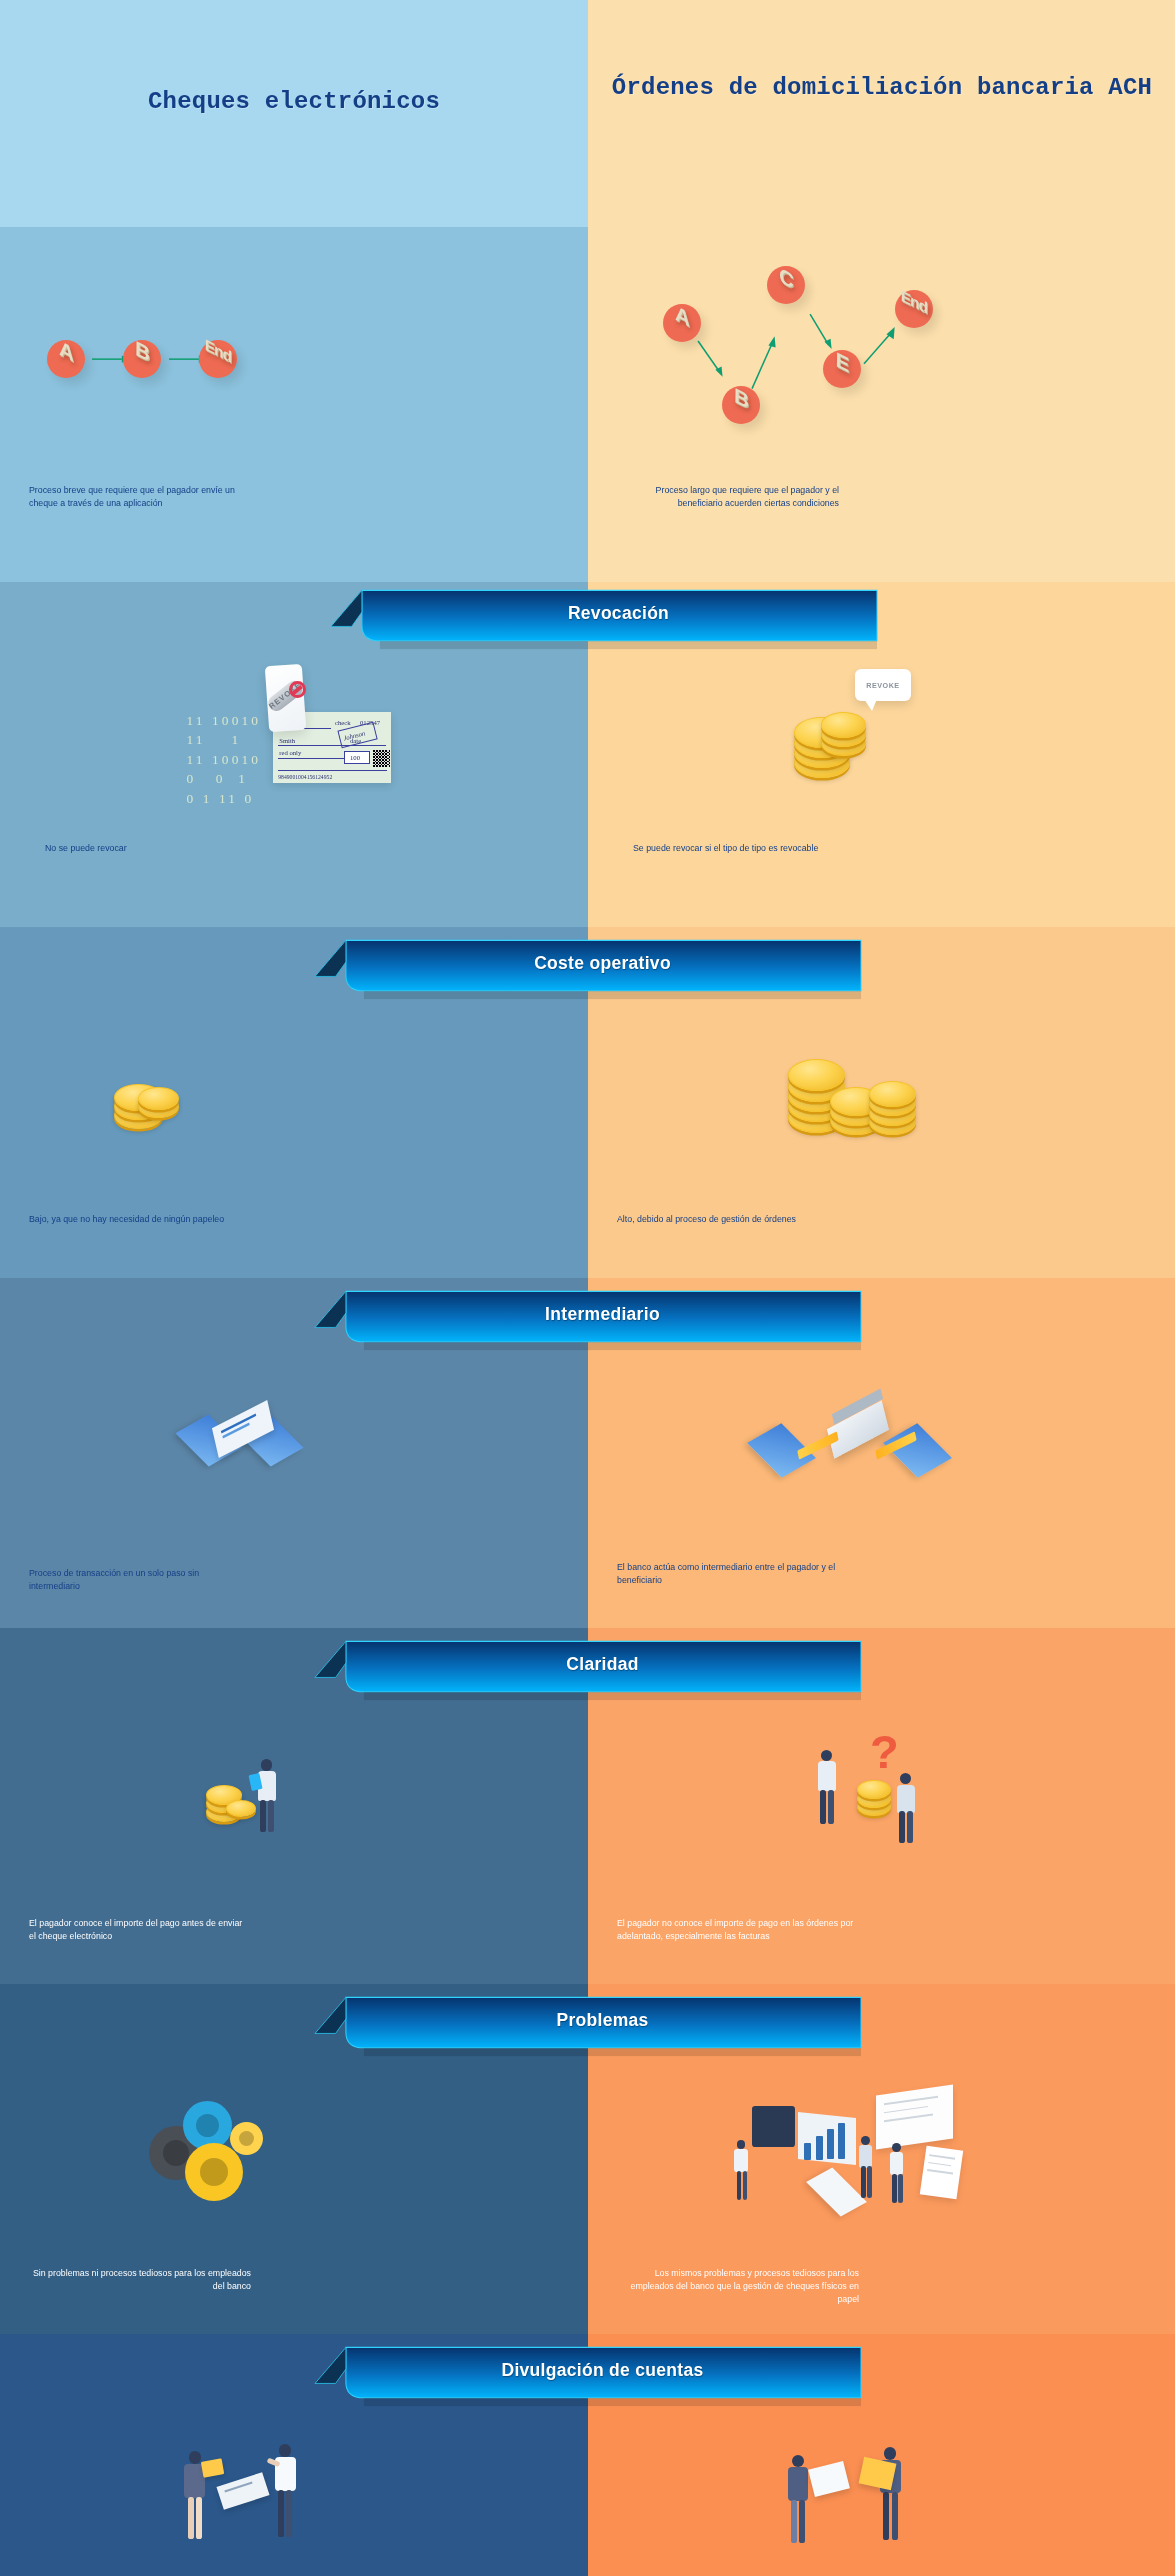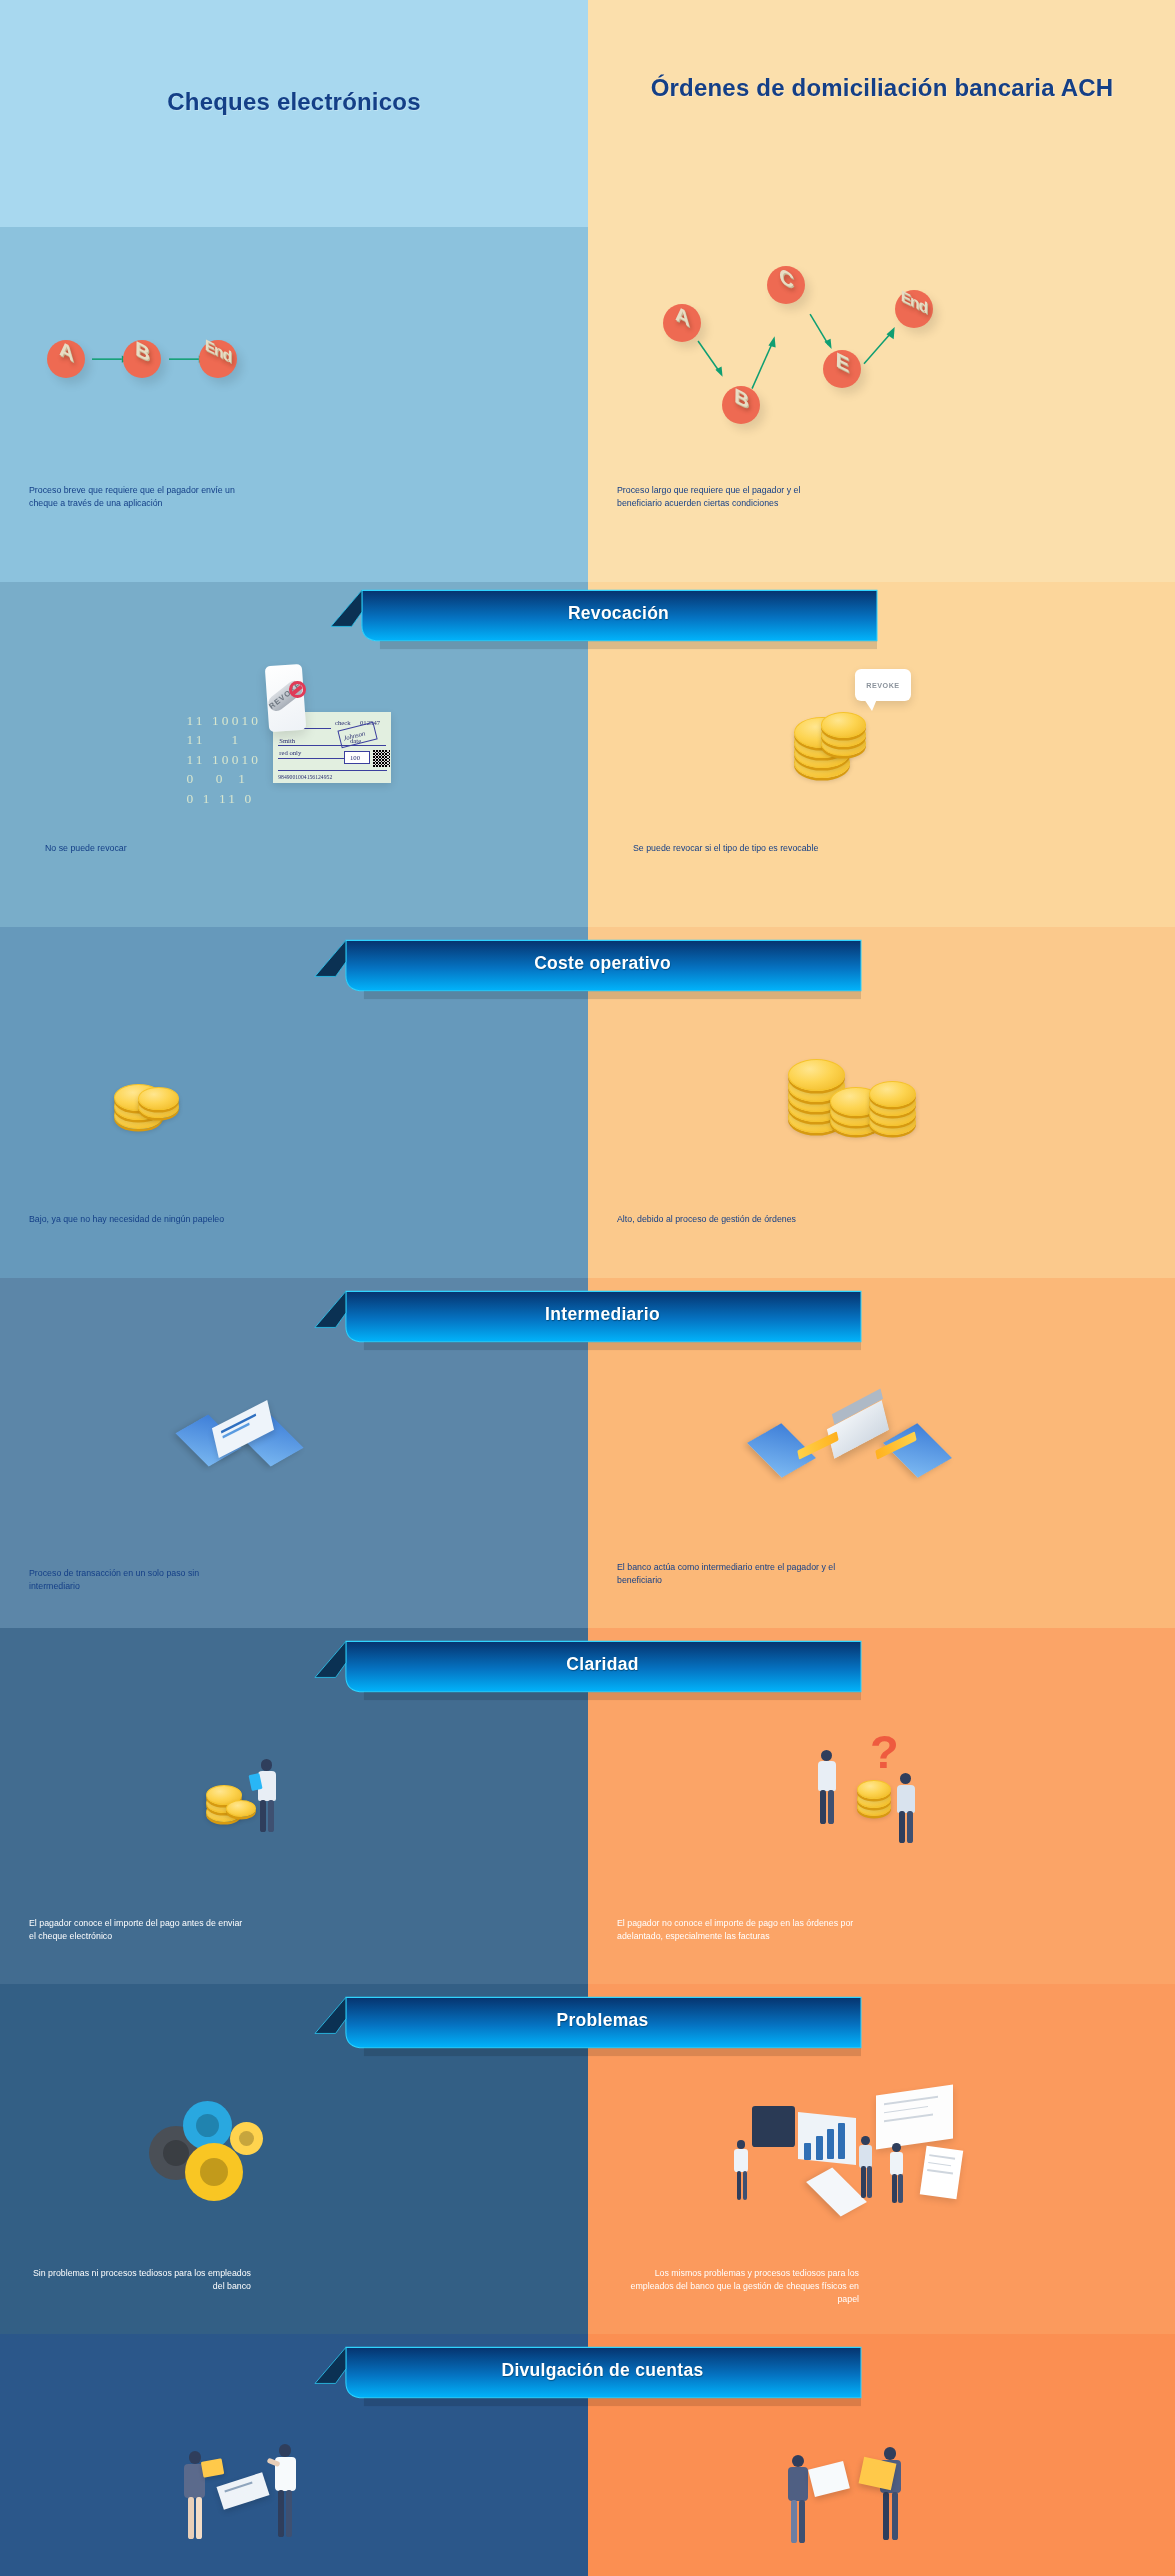--- a/index.html
+++ b/index.html
@@ -15,21 +15,21 @@
     height: 3575px;
     overflow: hidden;
   }
 
   
   .col-bg { position:absolute; top:0; width:588px; height:3575px; }
   .col-bg.left  { left:0; }
   .col-bg.right { left:588px; }
 
   
-  .header-band { position:absolute; top:0; left:0; width:1176px; height:232px; }
+  .header-band { position:absolute; top:0; left:0; width:1176px; height:232px;font-family:Liberation Mono, monospace; }
   .col-title {
     position:absolute; top:80px; width:588px;
     text-align:center;
     font-size:24px; font-weight:bold; line-height:1.25;
     color:#143f87;
     letter-spacing:0.2px;
     text-shadow: 1px 1px 0 rgba(255,255,255,0.25);
   }
   .col-title.left  { left:0; top:87px; }
   .col-title.right { left:588px; top:73px; }
@@ -298,21 +298,21 @@
         <line x1="2" y1="72" x2="56" y2="10" stroke="#0f9e72" stroke-width="3"></line>
         <polygon points="46,14 62,0 60,24" fill="#0f9e72"></polygon>
       </svg>
       <div class="node" style="left:236px;top:32px;">
         <div class="disc"></div>
         <div class="iso small">End</div>
       </div>
     </div>
 
     <div class="caption left" style="top:278px;color:#143f87;">Proceso breve que requiere que el pagador envíe un cheque a través de una aplicación</div>
-    <div class="caption right" style="top:278px;color:#143f87;">Proceso largo que requiere que el pagador y el beneficiario acuerden ciertas condiciones</div>
+    <div class="caption right" style="top:278px;color:#143f87;text-align:right;">Proceso largo que requiere que el pagador y el beneficiario acuerden ciertas condiciones</div>
   </div>
 
   <div class="section" style="top:577px;height:350px;margin-left:16px;">
 
     <div class="ribbon" style="top:11.3px;">
       <svg viewBox="0 0 1060 150">
         <defs>
           <linearGradient id="gr2" x1="0" y1="0" x2="0" y2="1">
             <stop offset="0%" stop-color="#06336e"></stop>
             <stop offset="55%" stop-color="#0573c2"></stop>

